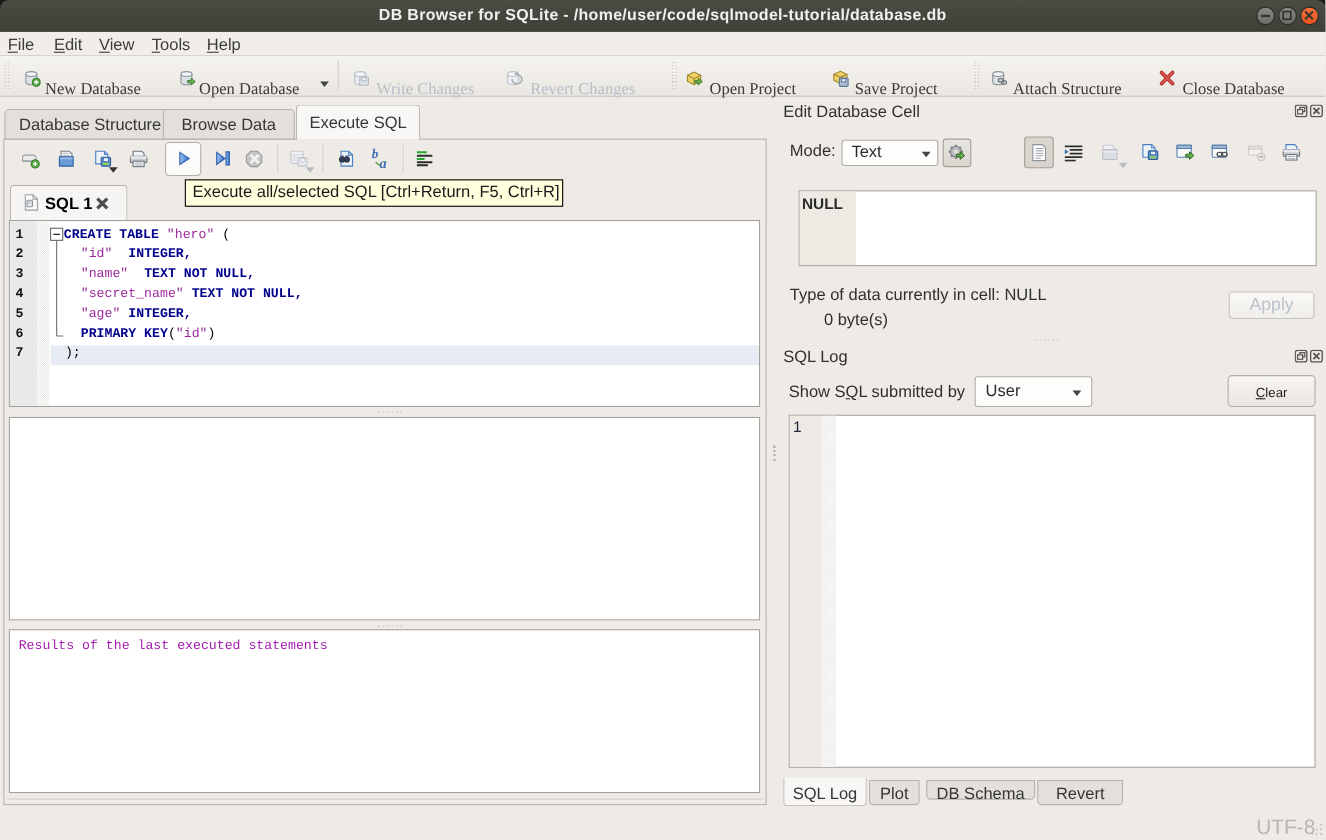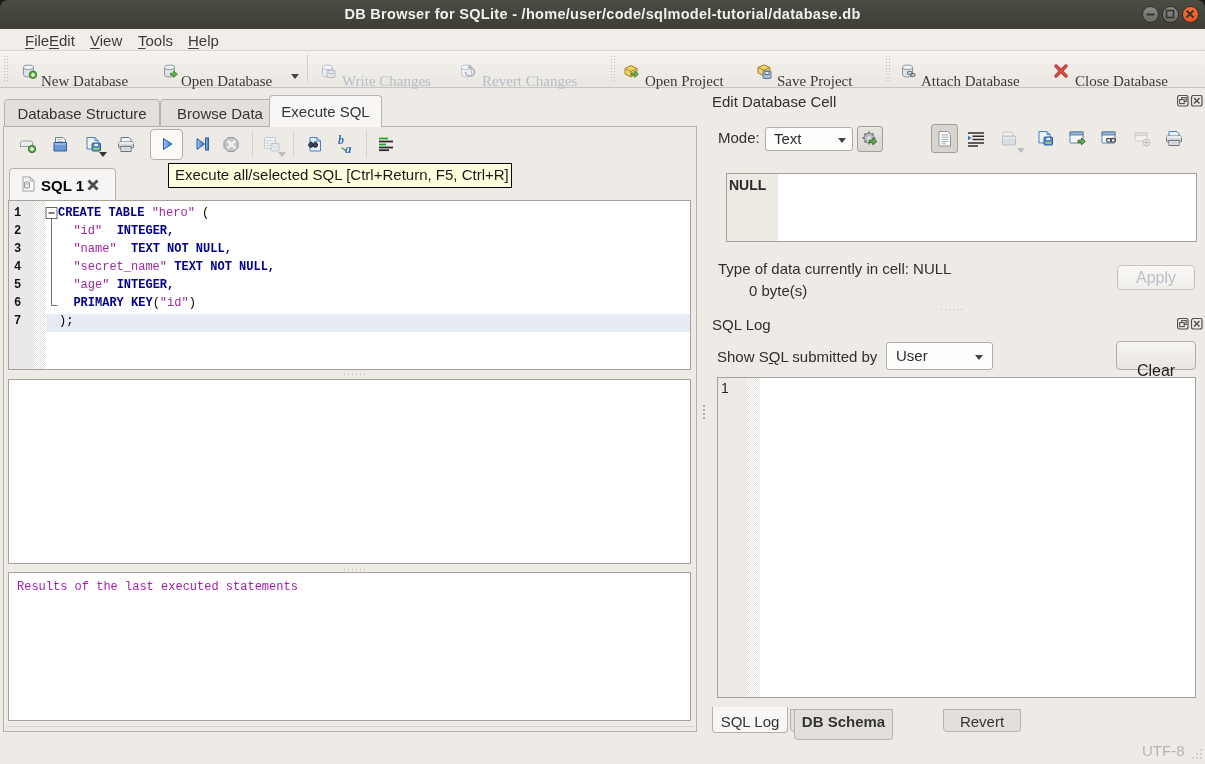--- a/index.html
+++ b/index.html
@@ -67,21 +67,21 @@
   .combo{background:#fdfdfc;border:1px solid #b1ada7;border-radius:3px;box-sizing:border-box;
     font-size:15px;color:#2d2d2d;}
   .btn{border:1px solid #b1ada7;border-radius:4px;box-sizing:border-box;
     background:linear-gradient(#f7f5f2,#e9e6e1);font-size:15px;text-align:center;}
   #cellbox{left:726px;top:173px;width:471px;height:69px;background:#fff;
     border:1px solid #a5a19b;box-sizing:border-box;}
   #logbox{left:717px;top:377px;width:479px;height:321px;background:#fff;
     border:1px solid #a5a19b;box-sizing:border-box;}
   .btab{box-sizing:border-box;font-size:15px;color:#353535;text-align:center;
     background:#e3e0db;border:1px solid #b6b2ac;border-radius:0 0 4px 4px;}
-  #utf8{left:1142px;top:742px;font-size:15px;color:#b9b5ae;}
+  #utf8{left:1142px;top:742px;font-size:19px;color:#b9b5ae;}
 </style></head>
 <body>
 
 <div class="abs" id="titlewrap"></div>
 <div class="abs" id="titlebar"></div>
 <div class="abs" id="title">DB Browser for SQLite - /home/user/code/sqlmodel-tutorial/database.db</div>
 <div class="abs winbtn" style="left:1142px;">
   <svg width="15" height="15">
       <rect x="3.5" y="6.5" width="8" height="2" fill="#35342f"></rect>
     </svg>
@@ -91,21 +91,21 @@
       <rect x="3.5" y="3.5" width="7" height="7" fill="none" stroke="#35342f" stroke-width="1.6"></rect>
     </svg>
   </div>
 <div class="abs winbtn" style="left:1182px;background:linear-gradient(#f4703a,#ea5420);">
   <svg width="14" height="14">
       <path d="M3.5 3.5 L10.5 10.5 M10.5 3.5 L3.5 10.5" stroke="#35342f" stroke-width="1.8"></path>
     </svg>
   </div>
 
 <div class="abs" id="menubar"></div>
-<div class="abs menuitem" style="left:25px;top:32px;text-align:center;"><u>F</u>ile</div>
+<div class="abs menuitem" style="left:7px;top:32px;text-align:center;"><u>F</u>ile</div>
 <div class="abs menuitem" style="left:49px;top:32px;"><u>E</u>dit</div>
 <div class="abs menuitem" style="left:90px;top:32px;"><u>V</u>iew</div>
 <div class="abs menuitem" style="left:138px;top:32px;"><u>T</u>ools</div>
 <div class="abs menuitem" style="left:188px;top:32px;"><u>H</u>elp</div>
 
 <div class="abs" id="toolbar"></div>
 <div class="abs tbhandle" style="left:4px;"></div>
 <div class="abs icon" id="ic-newdb" style="left:21px;"><svg width="16" height="16">
       <path d="M2.5 4.5 v7.2 c0 1.3 2.3 2.3 5 2.3 s5-1 5-2.3 V4.5" fill="#dde2e7" stroke="#8d939b"></path>
       <ellipse cx="7.5" cy="4.3" rx="5" ry="2.2" fill="#f2f5f7" stroke="#8d939b"></ellipse>
@@ -149,30 +149,30 @@
       <rect x="9" y="8.5" width="4" height="3" fill="#eef2f7" stroke="#5d7699"></rect>
     </svg></div>
 <div class="abs tbtext" style="left:777px;">Save Project</div>
 <div class="abs tbhandle" style="left:886px;"></div>
 <div class="abs icon" id="ic-attach" style="left:900px;"><svg width="17" height="16">
       <path d="M2.5 4.5 v7.2 c0 1.3 2.3 2.3 5 2.3 s5-1 5-2.3 V4.5" fill="#dde2e7" stroke="#8d939b"></path>
       <ellipse cx="7.5" cy="4.3" rx="5" ry="2.2" fill="#f2f5f7" stroke="#8d939b"></ellipse>
       <rect x="7.5" y="8.5" width="4.5" height="3" rx="1.5" fill="none" stroke="#6b7178" stroke-width="1.2"></rect>
       <rect x="10.5" y="10.5" width="4.5" height="3" rx="1.5" fill="none" stroke="#6b7178" stroke-width="1.2"></rect>
     </svg></div>
-<div class="abs tbtext" style="left:921px;">Attach Database</div>
+<div class="abs tbtext" style="left:921px;">Attach Structure</div>
 <div class="abs icon" id="ic-closedb" style="left:1053px;"><svg width="16" height="16">
       <path d="M3 3 L13 13 M13 3 L3 13" stroke="#b6322c" stroke-width="3.4" stroke-linecap="round"></path>
       <path d="M3 3 L13 13 M13 3 L3 13" stroke="#d8544e" stroke-width="1.6" stroke-linecap="round"></path>
     </svg></div>
 <div class="abs tbtext" style="left:1075px;">Close Database</div>
 
 <div class="abs" id="tabpane"></div>
 <div class="abs tab maintab" style="left:4px;width:156px;">Database Structure</div>
-<div class="abs tab maintab" style="left:160px;width:120px;">Browse Data</div>
+<div class="abs tab maintab" style="left:148px;width:120px;">Browse Data</div>
 <div class="abs tab" id="tab3" style="left:269px;width:113px;">Execute SQL</div>
 
 <div class="abs" style="left:150px;top:129px;width:33px;height:31px;background:#fcfbfa;border:1px solid #b2aea8;border-radius:4px;box-sizing:border-box;"></div>
 <svg class="abs" style="left:19px;top:137px;" width="19" height="17">
     <path d="M1.5 9.5 V6 a2 2 0 0 1 2-2 h8 a2 2 0 0 1 2 2 v3.5 z" fill="#ececec" stroke="#9aa0a6"></path>
     <path d="M1 9.5 h13" stroke="#9aa0a6"></path>
     <circle cx="13" cy="12" r="3.7" fill="#59ab46" stroke="#3c7d2e"></circle>
     <path d="M13 10 v4 M11 12 h4" stroke="#fff" stroke-width="1.3"></path>
   </svg>
 <svg class="abs" style="left:52px;top:135px;" width="17" height="18">
@@ -376,30 +376,30 @@
 <svg class="abs" style="left:1177px;top:318px;" width="26" height="12">
     <rect x="0.5" y="0.5" width="10.5" height="10.5" rx="2" fill="none" stroke="#55534e" stroke-width="1.2"></rect>
     <rect x="4.6" y="2.6" width="4.6" height="3.8" fill="none" stroke="#55534e" stroke-width="1.1"></rect>
     <rect x="2.6" y="4.6" width="4.6" height="4" fill="#efece7" stroke="#55534e" stroke-width="1.1"></rect>
     <rect x="14.5" y="0.5" width="10.5" height="10.5" rx="2" fill="none" stroke="#55534e" stroke-width="1.2"></rect>
     <path d="M17 3 l5.5 5.5 M22.5 3 L17 8.5" stroke="#55534e" stroke-width="1.6"></path>
   </svg>
 <div class="abs docktitle" style="left:717px;top:348px;">Show S<u>Q</u>L submitted by</div>
 <div class="abs combo" style="left:886px;top:342px;width:107px;height:28px;padding:4px 0 0 9px;">User</div>
 <div class="abs" style="left:975px;top:355px;width:0;height:0;border:4px solid transparent;border-top:5px solid #444;"></div>
-<div class="abs btn" style="left:1116px;top:341px;width:80px;height:29px;color:#1d1d1d;padding-top:20px;font-size:16px;"><u>C</u>lear</div>
+<div class="abs btn" style="left:1116px;top:341px;width:80px;height:29px;color:#1d1d1d;padding-top:8px;font-size:12px;"><u>C</u>lear</div>
 <div class="abs" id="logbox">
   <div class="abs" style="left:0;top:0;width:29px;height:319px;background:#edeae5;"></div>
   <div class="abs" style="left:29px;top:0;width:13px;height:319px;background:#fdfdfd;background-image:linear-gradient(45deg,#e6e3df 25%,transparent 25%,transparent 75%,#e6e3df 75%),linear-gradient(45deg,#e6e3df 25%,transparent 25%,transparent 75%,#e6e3df 75%);background-size:2px 2px;background-position:0 0,1px 1px;"></div>
   <div class="abs" style="left:3px;top:2px;font-size:14px;color:#24243a;">1</div>
 </div>
 
 <div class="abs btab" style="left:712px;top:707px;width:76px;height:26px;background:#f8f7f5;border-top:none;padding-top:6px;font-size:15px;">SQL Log</div>
 <div class="abs btab" style="left:790px;top:709px;width:46px;height:23px;padding-top:3px;">Plot</div>
-<div class="abs btab" style="left:794px;top:709px;width:99px;height:31px;padding-top:3px;font-weight:bold;">DB Schema</div>
+<div class="abs btab" style="left:842px;top:709px;width:99px;height:18px;padding-top:3px;">DB Schema</div>
 <div class="abs btab" style="left:943px;top:709px;width:78px;height:23px;padding-top:3px;">Revert</div>
 <div class="abs" style="left:6px;top:726px;width:688px;height:1px;background:#d5d2cc;"></div>
 <div class="abs" id="utf8">UTF-8</div>
 
 <div class="abs" style="left:703px;top:405px;width:2px;height:14px;background-image:repeating-linear-gradient(#b2aea7 0 2px,transparent 2px 4px);background-size:2px 100%;background-repeat:no-repeat;"></div>
 <svg class="abs" style="left:1190px;top:748px;" width="13" height="13">
     <g fill="#c9c5be">
       <circle cx="11" cy="2" r="1"></circle>
       <circle cx="7" cy="6" r="1"></circle>
       <circle cx="11" cy="6" r="1"></circle>

